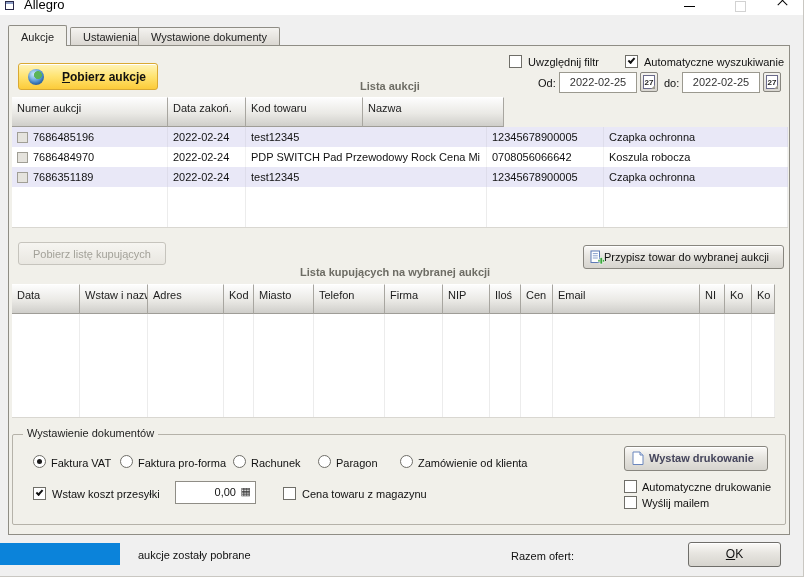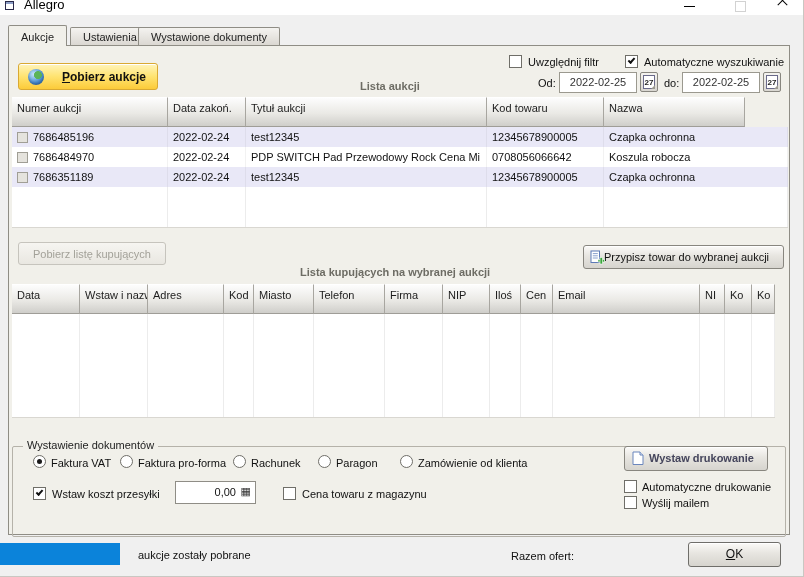--- a/index.html
+++ b/index.html
@@ -52,21 +52,21 @@
   .grid-hdr { display:flex; height:30px; }
   .th { background:linear-gradient(#fdfdfd,#eae9e5 55%,#cfceca); border-top:1px solid #fff; border-right:1px solid #a8a6a0;
         border-bottom:1px solid #9f9d97; padding:4px 0 0 5px; overflow:hidden; white-space:nowrap; color:#1c1c1c; }
   .grid-row { display:flex; height:20px; background:#fff; }
   .grid-row.alt { background:#e9e8f7; }
   .td { padding:4px 0 0 5px; overflow:hidden; white-space:nowrap; border-right:1px solid rgba(150,150,150,.12); }
   .grid-fill { display:flex; flex:1; background:#fff; border-bottom:1px solid #d9d7d1; }
   .fill-cell { border-right:1px solid #ececec; }
 
   
-  .groupbox { position:absolute; left:12px; top:434px; width:774px; height:91px; border:1px solid #b5b2a9; border-radius:2px;margin-top:12px; }
+  .groupbox { position:absolute; left:12px; top:434px; width:774px; height:91px; border:1px solid #b5b2a9; border-radius:2px; }
   .groupbox .legend { position:absolute; left:10px; top:-8px; background:#f1f0ea; padding:0 4px; color:#222; }
 
   .money { position:absolute; background:#fff; border:1px solid #8f8d86; }
   .money .val { position:absolute; right:19px; top:4px; }
   .money .calc { position:absolute; right:4px; top:3px; font-size:11px; color:#333; }
 
   .progress { position:absolute; left:0; top:543px; width:120px; height:22px; background:#0b83da; }
   .ok-btn { font-size:12px; padding-top:4px; border-color:#6f6e6a; }
   .btn-issue { font-weight:bold; color:#45455c; }
   .icon-svg { position:absolute; left:6px; top:4px; }
@@ -122,21 +122,20 @@
   <div class="calbtn" style="left:763px; top:72px;">
     <span class="page">27</span>
   </div>
 
   <span class="lbl bold-gray" style="left:360px; top:80px;">Lista aukcji</span>
 
   <div class="grid" style="left:12px; top:97px; width:776px; height:131px;">
     <div class="grid-hdr">
       <div class="th" style="width:156px;">Numer aukcji</div>
       <div class="th" style="width:78px;">Data zakoń.</div>
-      <div class="th" style="width:241px;">Tytuł aukcji</div>
       <div class="th" style="width:117px;">Kod towaru</div>
       <div class="th" style="width:141px;">Nazwa</div>
       <div style="width:43px; background:#f1f0ea;"></div>
     </div>
     <div class="grid-row alt">
       <div class="td" style="width:156px;"><span class="cb mini"></span><span>7686485196</span></div>
       <div class="td" style="width:78px;">2022-02-24</div>
       <div class="td" style="width:241px;">test12345</div>
       <div class="td" style="width:117px;">12345678900005</div>
       <div class="td" style="width:184px;">Czapka ochronna</div>

